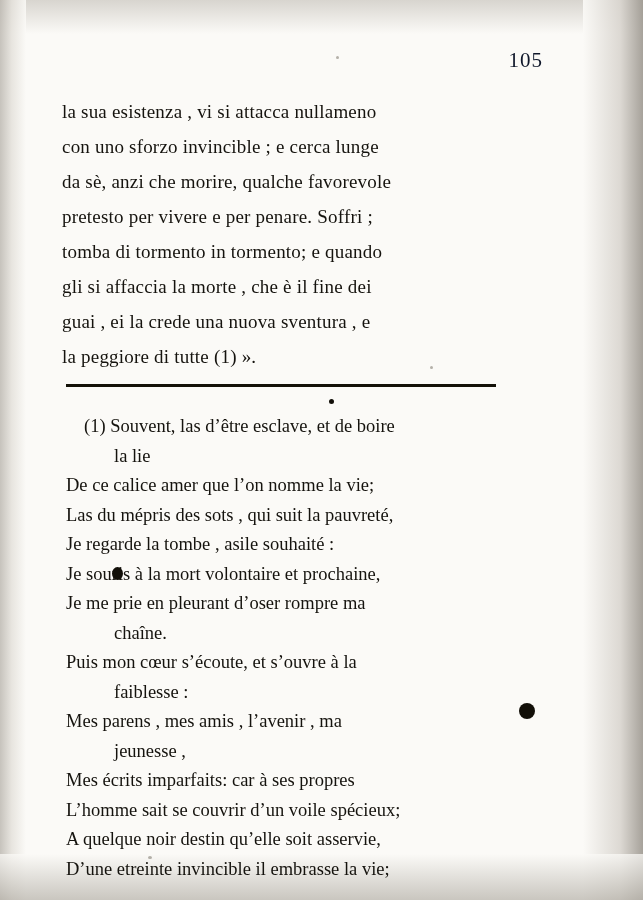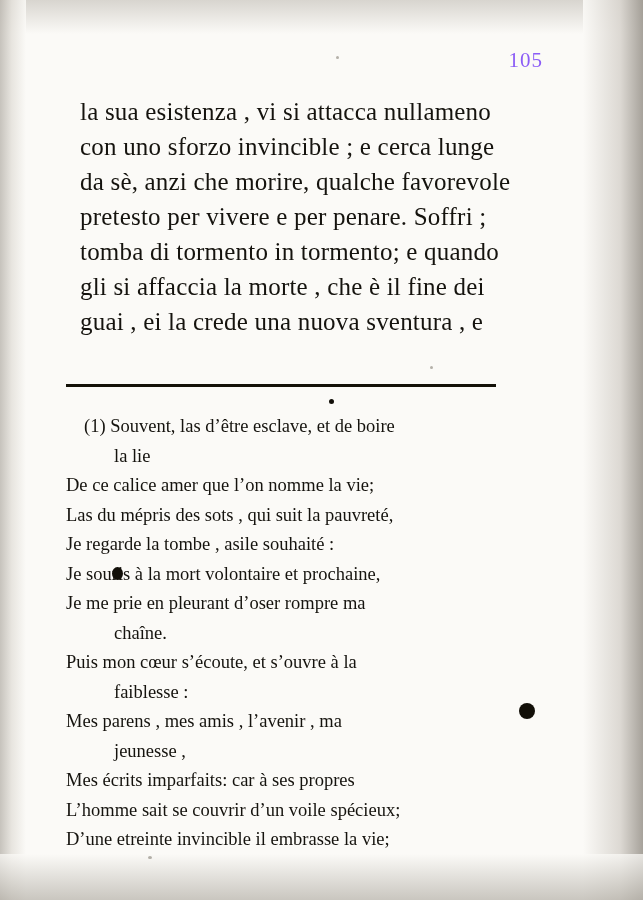--- a/index.html
+++ b/index.html
@@ -57,38 +57,37 @@
     left: 0; top: 0;
     width: 643px; height: 900px;
   }
 
   .folio {
     position: absolute;
     right: 100px;
     top: 48px;
     font-size: 21px;
     letter-spacing: 1px;
-    color: #8b5cf6;
+    color: #0f172a;
     font-family: "Liberation Serif", serif;
   }
 
   .body-block {
     position: absolute;
     left: 62px;
     top: 94px;
     width: 438px;
   }
 
   .body-line {
-    font-size: 25px;
+    font-size: 19px;
     line-height: 35px;
     color: #15130e;
     white-space: nowrap;
     letter-spacing: .2px;
-    margin-left: 18px;
   }
 
   .rule {
     position: absolute;
     left: 66px;
     top: 384px;
     width: 430px;
     height: 3px;
     background: #131108;
   }
@@ -144,39 +143,41 @@
     <div class="folio">105</div>
 
     <div class="body-block">
       <div class="body-line">la sua esistenza ,  vi si attacca nullameno</div>
       <div class="body-line">con uno sforzo invincible ; e cerca lunge</div>
       <div class="body-line">da sè, anzi che morire, qualche favorevole</div>
       <div class="body-line">pretesto per vivere e per penare.  Soffri ;</div>
       <div class="body-line">tomba di tormento in tormento; e quando</div>
       <div class="body-line">gli si affaccia la morte ,  che è il fine dei</div>
       <div class="body-line">guai ,  ei la crede una nuova sventura , e</div>
+      <div class="body-line">la peggiore di tutte (1) ».</div>
     </div>
 
     <div class="rule"></div>
 
     <div class="note-block">
       <div class="note-line ind-1">(1) Souvent, las d’être esclave, et de boire</div>
       <div class="note-line ind-2">la lie</div>
       <div class="note-line">De ce calice amer que l’on nomme la vie;</div>
       <div class="note-line">Las du mépris des sots , qui suit la pauvreté,</div>
       <div class="note-line">Je regarde la tombe , asile souhaité :</div>
       <div class="note-line">Je souris à la mort volontaire et prochaine,</div>
       <div class="note-line">Je me prie en pleurant d’oser rompre ma</div>
       <div class="note-line ind-2">chaîne.</div>
       <div class="note-line">Puis mon cœur s’écoute, et s’ouvre à la</div>
       <div class="note-line ind-2">faiblesse :</div>
       <div class="note-line">Mes parens ,  mes amis ,  l’avenir ,  ma</div>
       <div class="note-line ind-2">jeunesse ,</div>
       <div class="note-line">Mes écrits imparfaits: car à ses propres</div>
       <div class="note-line">L’homme sait se couvrir d’un voile spécieux;</div>
+      <div class="note-line">A quelque noir destin qu’elle soit asservie,</div>
       <div class="note-line">D’une etreinte invincible il embrasse la vie;</div>
     </div>
 
     <div class="blot blot-a"></div>
     <div class="blot blot-b"></div>
     <div class="blot blot-c"></div>
     <div class="speck speck-1"></div>
     <div class="speck speck-2"></div>
     <div class="speck speck-3"></div>
 

